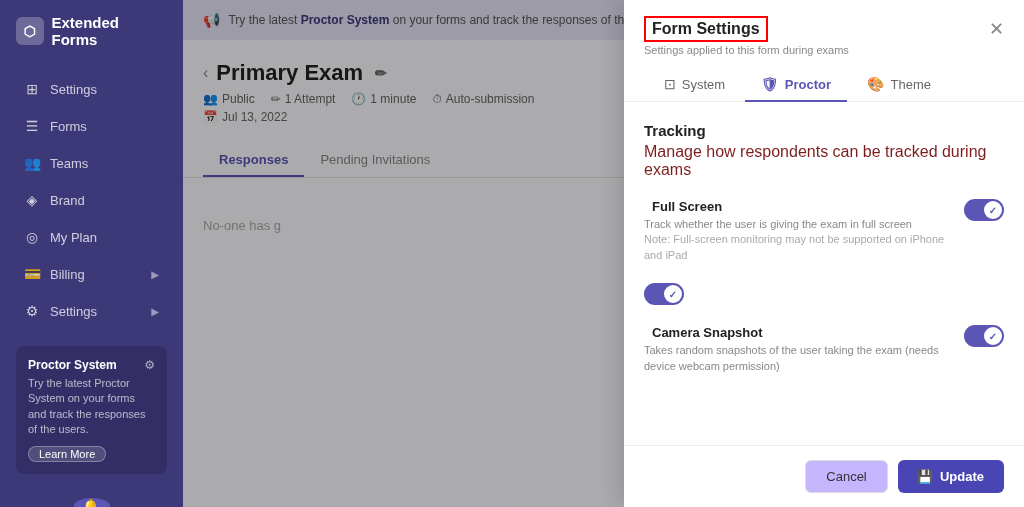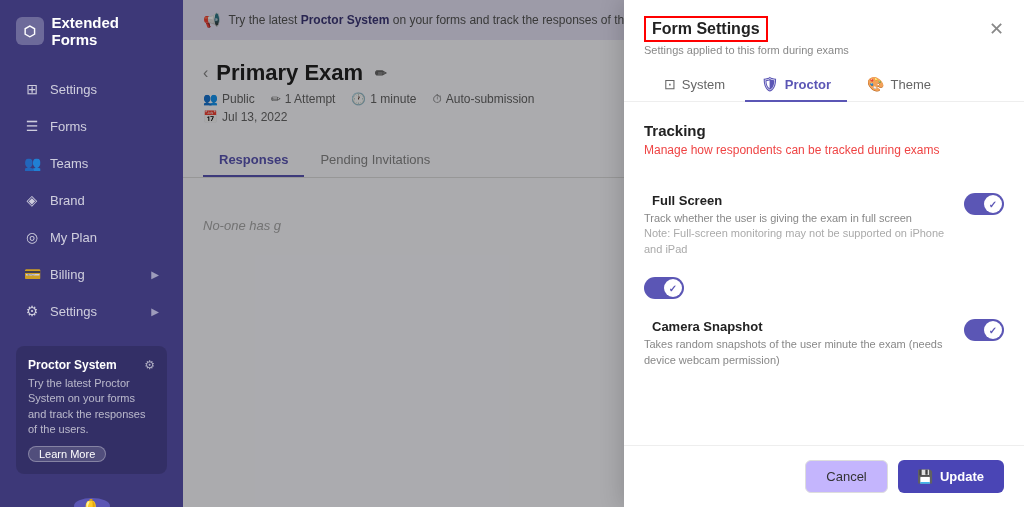--- a/index.html
+++ b/index.html
@@ -107,21 +107,21 @@
     .form-date { display: flex; align-items: center; gap: 4px; margin-top: 4px; font-size: 12px; color: #666; }
     .form-tabs {
       display: flex; border-bottom: 1px solid #e0e0e0;
       padding: 0 20px;
     }
     .form-tab {
       padding: 8px 16px;
       font-size: 13px; color: #888; cursor: pointer;
     }
     .form-tab.active { color: #5b56b5; border-bottom: 2px solid #5b56b5; font-weight: 600; }
-    .form-body { padding: 40px 20px; color: #aaa; font-size: 13px; font-style: italic; }
+    .form-body { padding: 40px 20px; color: #aaa; font-size: 13px; }
 
     
     .overlay {
       position: absolute;
       top: 0; left: 0; right: 0; bottom: 0;
       background: rgba(0,0,0,0.3);
     }
 
     
     .modal {
@@ -174,21 +174,21 @@
       font-size: 13px; color: #666; cursor: pointer;
       border-bottom: 2px solid transparent;
       margin-bottom: -1px;
     }
     .modal-tab.active { color: #5b56b5; border-bottom: 2px solid #5b56b5; font-weight: 600; }
     .modal-tab-icon { font-size: 14px; }
 
     
     .modal-body { flex: 1; padding: 20px; overflow-y: auto; }
     .section-title { font-size: 15px; font-weight: 700; color: #222; margin-bottom: 4px; }
-    .section-desc { font-size: 12px; color: #ef4444; margin-bottom: 36px; }
+    .section-desc { font-size: 16px; color: #7f1d1d; margin-bottom: 20px; }
 
     .tracking-item {
       display: flex; align-items: flex-start; justify-content: space-between;
       margin-bottom: 20px;
     }
     .tracking-info { flex: 1; padding-right: 12px; }
     .tracking-name { font-size: 13px; font-weight: 600; color: #222; margin-bottom: 3px; padding-left: 8px; }
     .tracking-desc { font-size: 11px; color: #888; line-height: 1.4; }
 
     
@@ -391,21 +391,21 @@
         <div class="toggle">
           <div class="toggle-knob">
             <span class="toggle-check">✓</span>
           </div>
         </div>
       </div>
 
       <div class="tracking-item">
         <div class="tracking-info">
           <div class="tracking-name">Camera Snapshot</div>
-          <div class="tracking-desc">Takes random snapshots of the user minute the exam (needs device webcam permission)</div>
+          <div class="tracking-desc">Takes random snapshots of the user taking the exam (needs device webcam permission)</div>
         </div>
         <div class="toggle">
           <div class="toggle-knob">
             <span class="toggle-check">✓</span>
           </div>
         </div>
       </div>
     </div>
 
     <div class="modal-footer">

